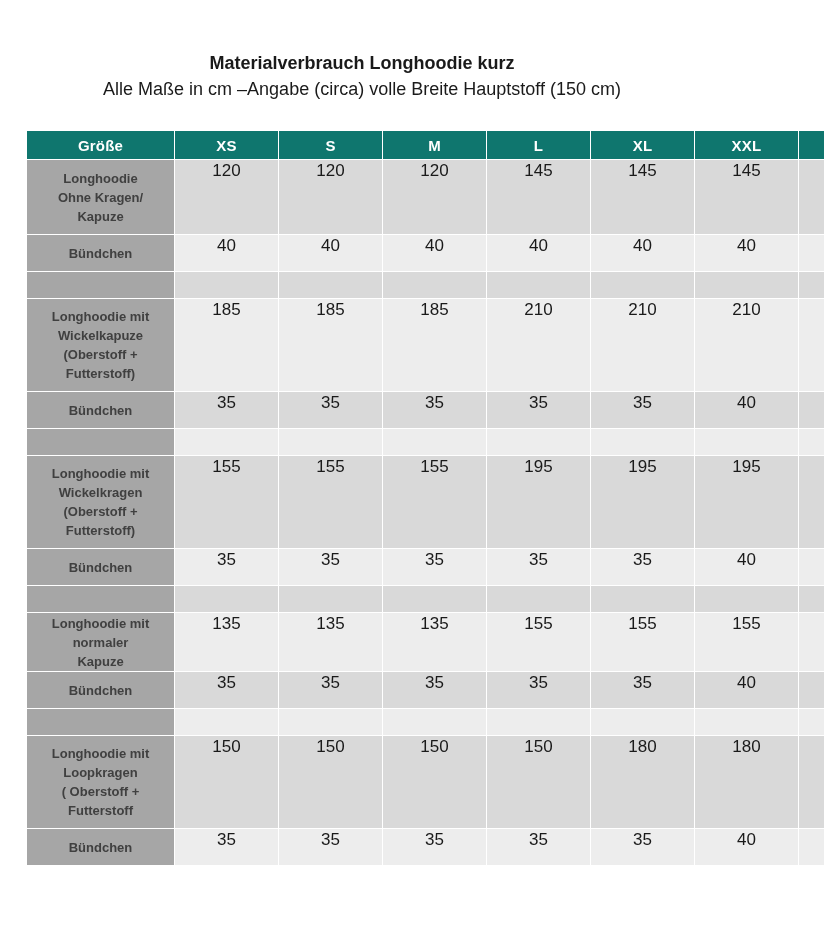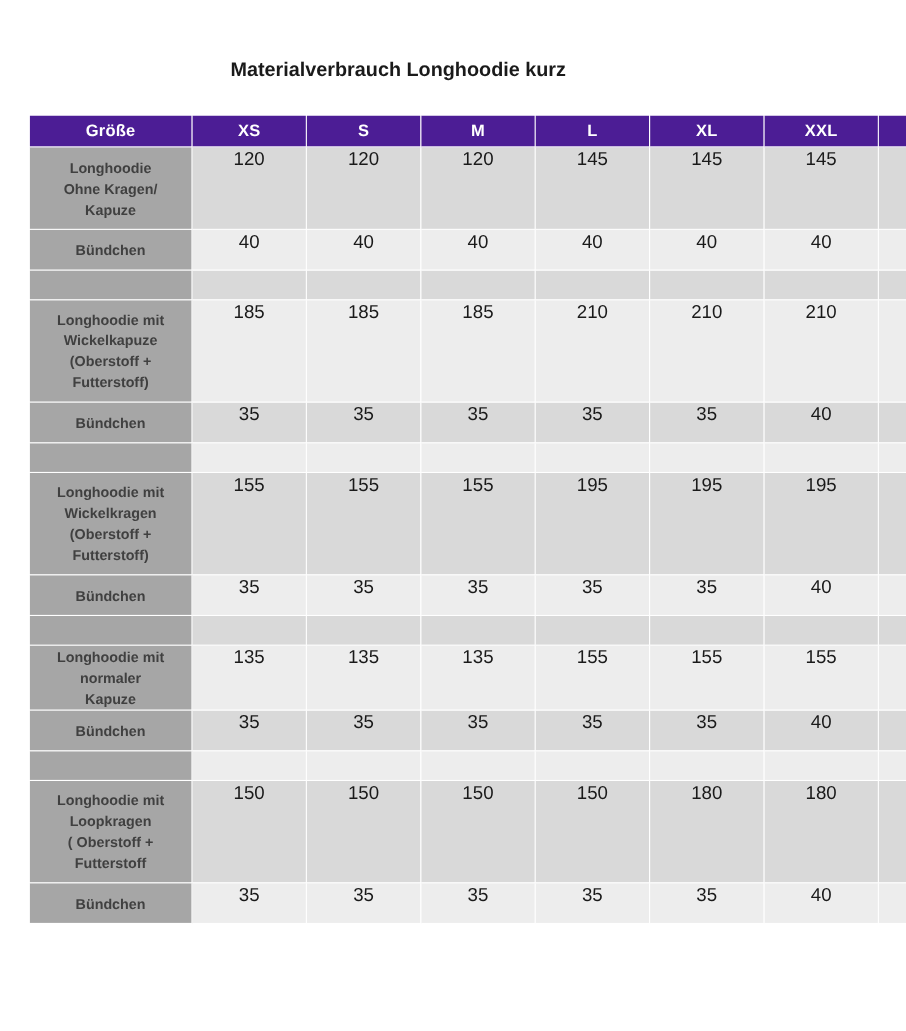--- a/index.html
+++ b/index.html
@@ -48,21 +48,21 @@
     table-layout: fixed;
   }
   table.mat col.c0 { width: 148px; }
   table.mat col.cd { width: 104px; }
   table.mat th, table.mat td {
     border: 1px solid #ffffff;
     padding: 0;
     margin: 0;
   }
   th.hdr {
-    background: #4c1d95;
+    background: #0f766e;
     color: #ffffff;
     font-size: 15px;
     font-weight: bold;
     height: 28px;
     text-align: center;
     vertical-align: middle;
     letter-spacing: 0.2px;
   }
   th.rowlabel {
     background: #a6a6a6;
@@ -93,20 +93,21 @@
   tr.tall4 th.rowlabel, tr.tall4 td.val { height: 92px; }
   tr.tall3 th.rowlabel, tr.tall3 td.val { height: 58px; }
 </style>
 </head>
 <body>
 
 <div class="page">
 
   <div class="heading">
     <div class="line1">Materialverbrauch Longhoodie kurz</div>
+    <div class="line2">Alle Maße in cm –Angabe (circa) volle Breite Hauptstoff (150 cm)</div>
   </div>
 
   <div class="table-wrap">
     <table class="mat">
       <colgroup>
         <col class="c0">
           <col class="cd">
           <col class="cd">
           <col class="cd">
           <col class="cd">

